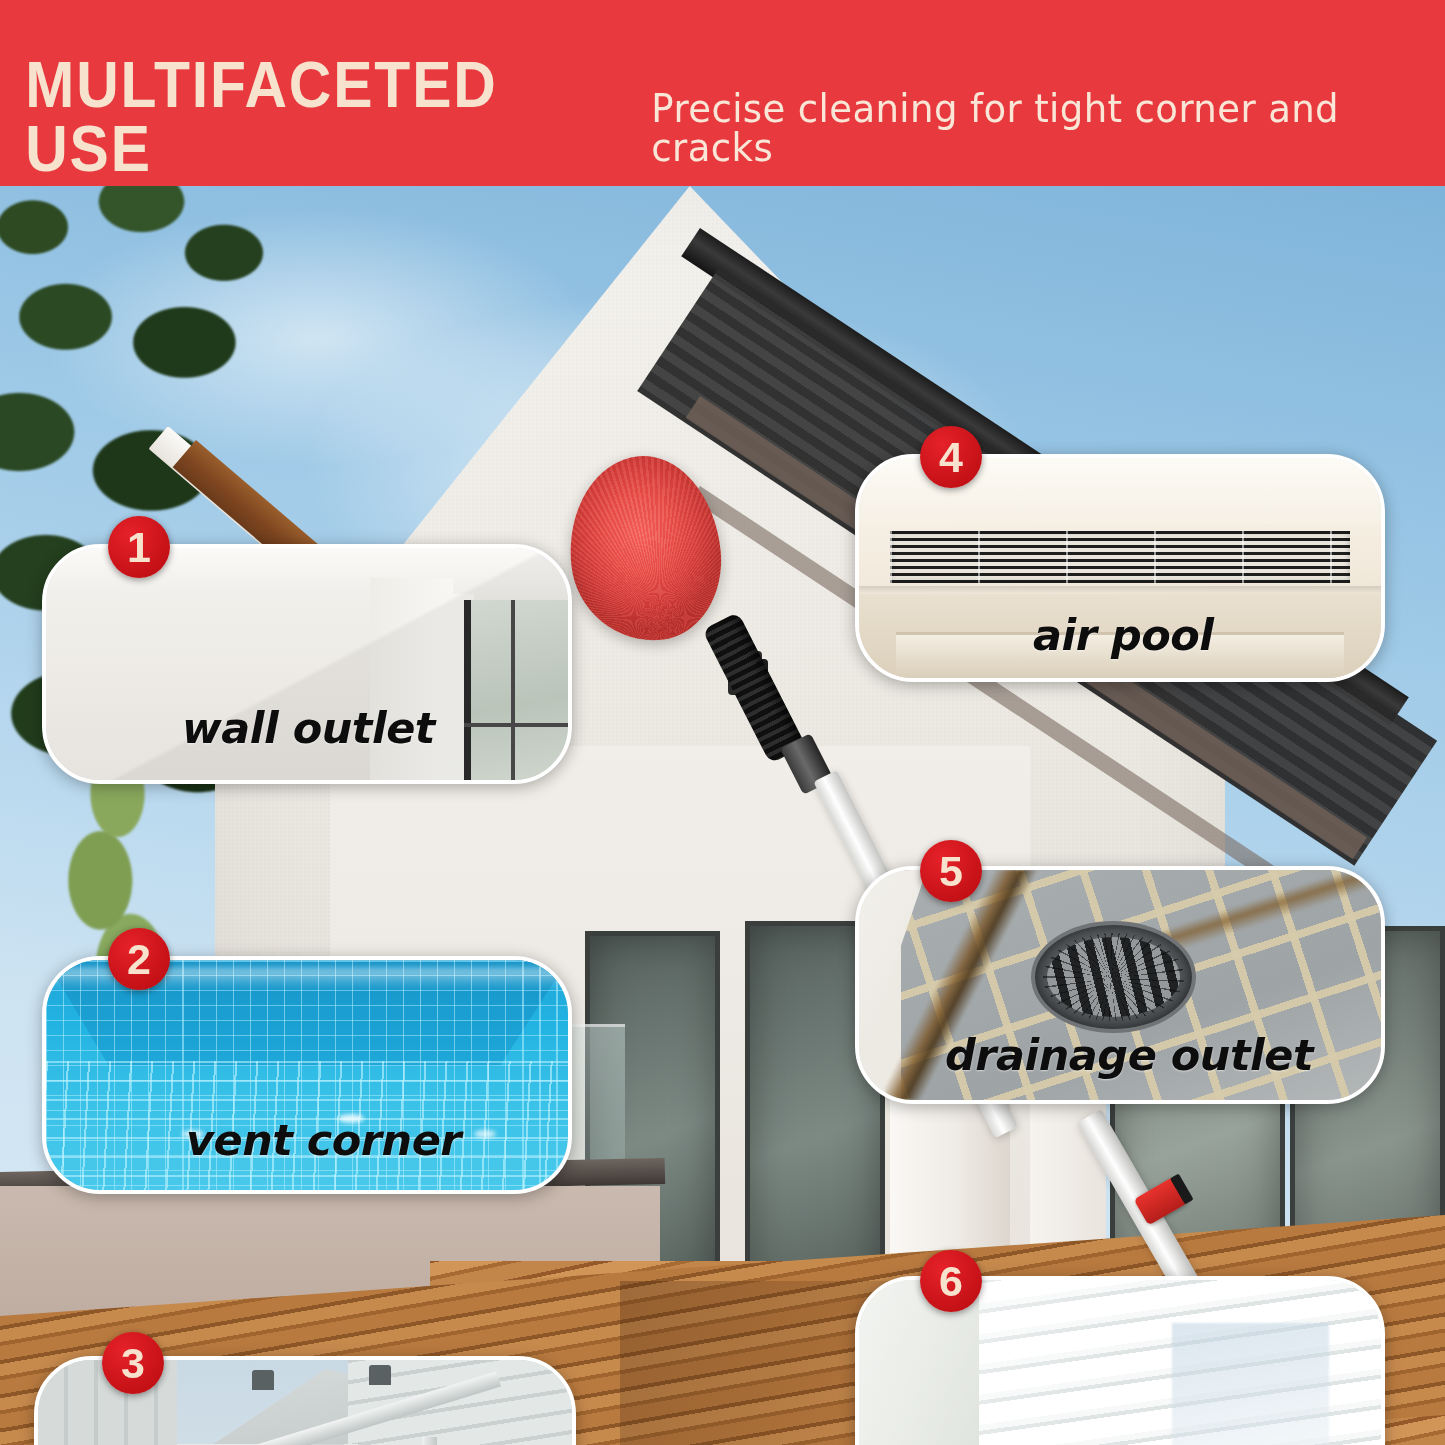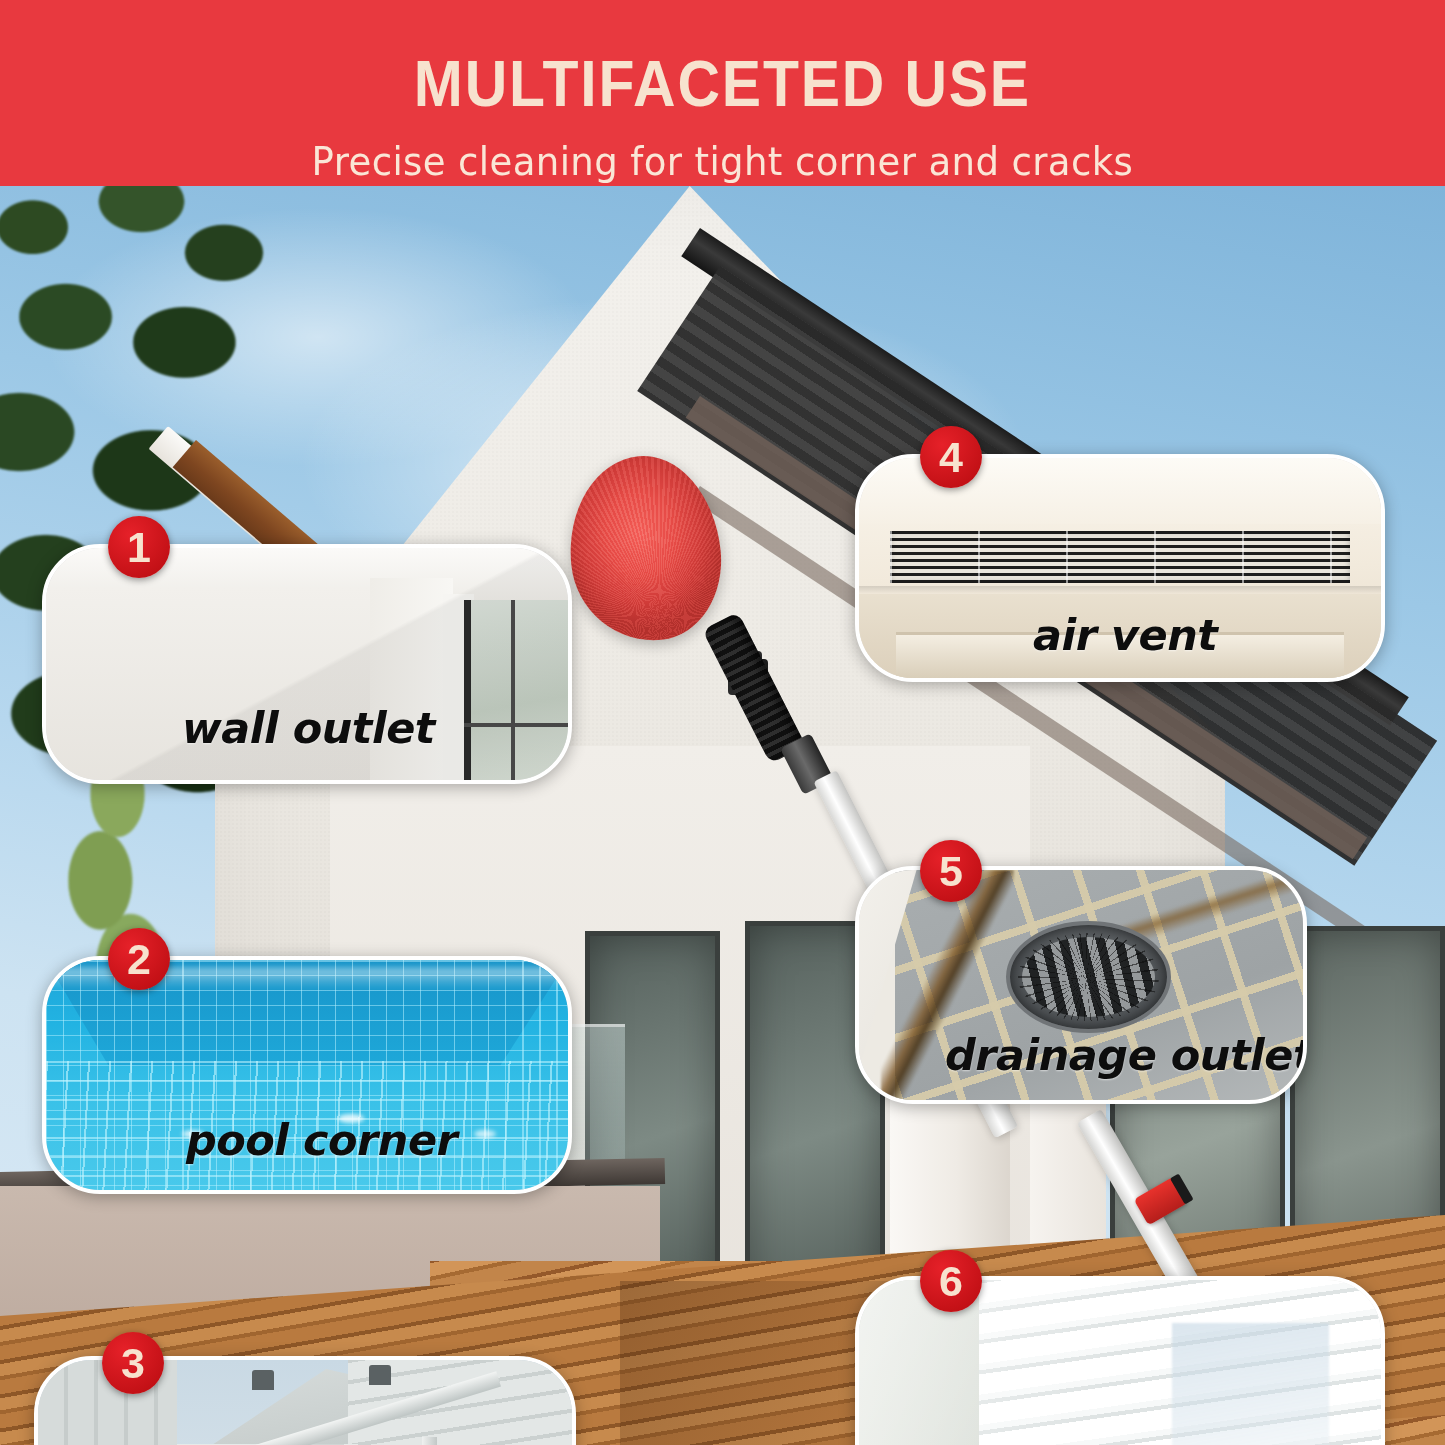--- a/index.html
+++ b/index.html
@@ -6,21 +6,21 @@
   * { margin:0; padding:0; box-sizing:border-box; }
   html,body { width:1445px; height:1445px; overflow:hidden; background:#fff;
               font-family:"Liberation Sans", sans-serif; }
 
   #page { position:relative; width:1445px; height:1445px; overflow:hidden; }
 
   
   .banner{
     position:absolute; left:0; top:0; width:1445px; height:229px;
     background:#E8393F; overflow:hidden;
-    display:flex; flex-direction:column; align-items:center; justify-content:center;
+    display:flex; flex-direction:row; align-items:center; justify-content:center;
   }
   .banner-title{
     color:#F7E2CE; font-weight:bold; font-size:64px; letter-spacing:2.0px;
     line-height:1; font-family:"Liberation Sans", sans-serif;
     transform:scaleX(0.92); margin-top:4px;
   }
   .banner-sub{
     color:#FAE6D6; font-size:39px; font-weight:400; letter-spacing:0.4px;
     line-height:1; margin-top:26px; font-family:"DejaVu Sans", sans-serif;
     transform:scaleX(0.95);
@@ -315,21 +315,21 @@
   .c4-grill-seams{ position:absolute; left:6%; top:33%; width:88%; height:24%;
     background:repeating-linear-gradient(to right, rgba(255,255,255,.55) 0 2px, transparent 2px 88px); }
   .c4-lower{ position:absolute; left:0; top:62%; width:100%; height:38%;
     background:linear-gradient(180deg,#E9E0CF,#DCD0BB); }
   .c4-vent2{ position:absolute; left:7%; top:79%; width:86%; height:21%;
     background:linear-gradient(180deg,#F4EEE2,#D9CEB9); border-top:3px solid #cfc3ad; }
   .c4-shadow{ position:absolute; left:0; top:58%; width:100%; height:8px;
     background:linear-gradient(180deg, rgba(0,0,0,.12), rgba(0,0,0,0)); }
 
   
-  #card5{ left:855px; top:680px; width:452px; height:238px; }
+  #card5{ left:855px; top:680px; width:530px; height:238px; }
   .c5-bg{ position:absolute; inset:0; background:#EDEAE3; }
   .c5-tiles{ position:absolute; left:8%; top:0; width:100%; height:100%;
     background:
       repeating-linear-gradient(-18deg, rgba(214,203,170,.95) 0 8px, rgba(160,164,166,.0) 8px 64px),
       repeating-linear-gradient(72deg, rgba(214,203,170,.95) 0 8px, rgba(160,164,166,.0) 8px 60px),
       linear-gradient(160deg,#A9AEB0,#9EA3A5 60%,#B6BABB); }
   .c5-curb{ position:absolute; left:-2%; top:0; width:34%; height:100%;
     background:linear-gradient(120deg,#F3F1EC,#E2DED6);
     clip-path:polygon(0 0, 44% 0, 0 100%); }
   .c5-grime{ position:absolute; left:5%; top:0; width:30%; height:100%;
@@ -435,21 +435,21 @@
       <div class="card-img">
         <div class="c2-bg"></div>
           <div class="c2-wall"></div>
         <div class="c2-grid"></div>
           <div class="c2-grid-floor"></div>
         <div class="c2-surface"></div>
         <div class="c2-lightL"></div>
           <div class="c2-lightC"></div>
           <div class="c2-lightR"></div>
       </div>
-      <div class="card-label" style="left:140px; top:155px;">pool corner</div>
+      <div class="card-label" style="left:140px; top:155px;">vent corner</div>
     </div>
     <div class="badge" style="left:108px; top:742px;">2</div>
 
     <div class="card" id="card3">
       <div class="card-img">
         <div class="c3-sky"></div>
           <div class="c3-roof"></div>
         <div class="c3-siding"></div>
           <div class="c3-mid"></div>
           <div class="c3-side"></div>
@@ -466,21 +466,21 @@
     <div class="card" id="card4">
       <div class="card-img">
         <div class="c4-bg"></div>
           <div class="c4-top"></div>
         <div class="c4-grill"></div>
           <div class="c4-grill-seams"></div>
         <div class="c4-shadow"></div>
           <div class="c4-lower"></div>
           <div class="c4-vent2"></div>
       </div>
-      <div class="card-label" style="left:174px; top:152px;">air vent</div>
+      <div class="card-label" style="left:174px; top:152px;">air pool</div>
     </div>
     <div class="badge" style="left:920px; top:240px;">4</div>
 
     <div class="card" id="card5">
       <div class="card-img">
         <div class="c5-bg"></div>
           <div class="c5-tiles"></div>
           <div class="c5-curb"></div>
         <div class="c5-grime"></div>
           <div class="c5-grime2"></div>

